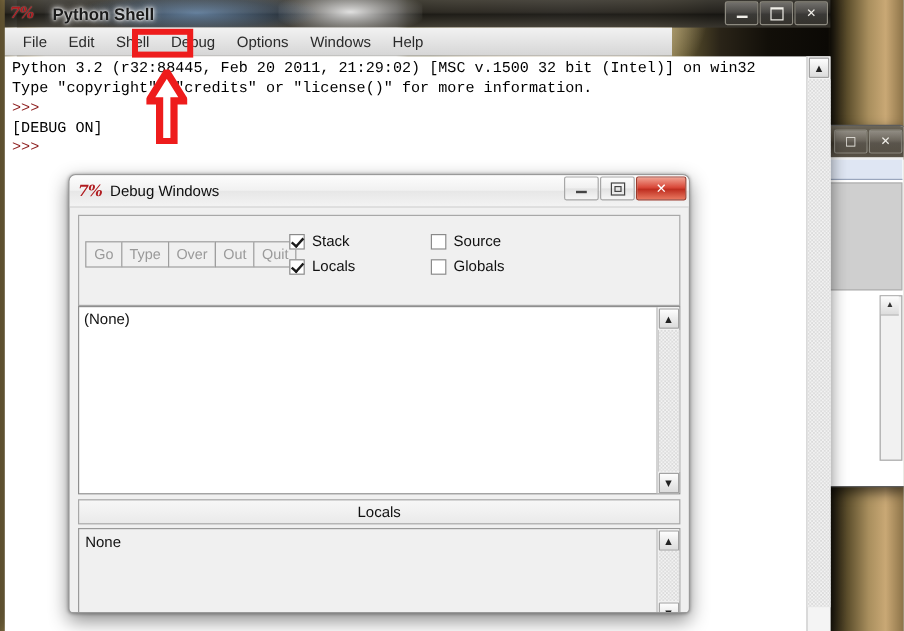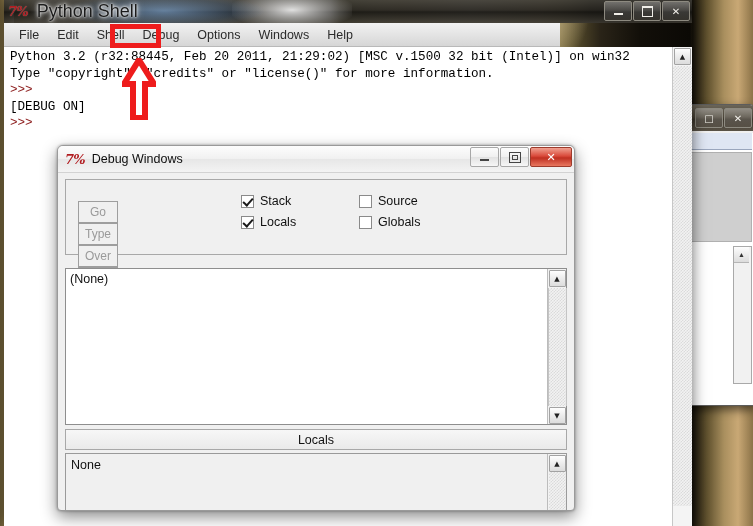--- a/index.html
+++ b/index.html
@@ -122,23 +122,23 @@
     font-style: italic;
     color: #b01c20;
     font-size: 13px;
     letter-spacing: -1px;
     text-shadow: 0 0 1px rgba(255,255,255,.5);
     line-height: 1;
     z-index: 3;
   }
   #shell-title-text {
     color: #1b1b1b;
-    font-size: 18px;
-    font-weight: normal;
-    margin-left: 9px;
+    font-size: 14px;
+    font-weight: bold;
+    margin-left: 16px;
     text-shadow: 0 0 4px rgba(255,255,255,.95), 0 0 7px rgba(255,255,255,.85), 0 0 2px #fff;
     z-index: 3;
     white-space: nowrap;
   }
   #shell-winbuttons {
     position: absolute;
     right: 2px; top: 1px;
     display: flex;
     z-index: 4;
   }
@@ -269,23 +269,22 @@
   #debug-toolbar {
     margin: 6px 7px 0 7px;
     height: 76px;
     background: #f0f0f0;
     border: 1px solid #a8a8a8;
     box-sizing: border-box;
     position: relative;
   }
   #debug-buttons {
     position: absolute;
-    left: 12px; top: 21px;
-    display: flex;
-    flex-direction: column;
+    left: 5px; top: 21px;
+    display: flex;
   }
   .dbg-btn {
     min-width: 31px;
     height: 22px;
     padding: 0 6px;
     background: #f0f0f0;
     border: 1px solid #9e9e9e;
     margin-right: -1px;
     font-size: 12px;
     color: #9a9a9a;
@@ -314,21 +313,21 @@
     left: 3px; top: 0px;
     width: 4px; height: 8px;
     border: solid #1a1a1a;
     border-width: 0 2px 2px 0;
     transform: rotate(42deg);
   }
   .chk-label { font-size: 12.5px; color: #111; }
 
   
   #stack-pane {
-    margin: 13px 7px 0 7px;
+    margin: 0 7px 0 7px;
     height: 157px;
     background: #fff;
     border: 1px solid #8e8e8e;
     box-sizing: border-box;
     position: relative;
   }
   #stack-text {
     position: absolute;
     left: 4px; top: 3px;
     font-size: 12.5px;

